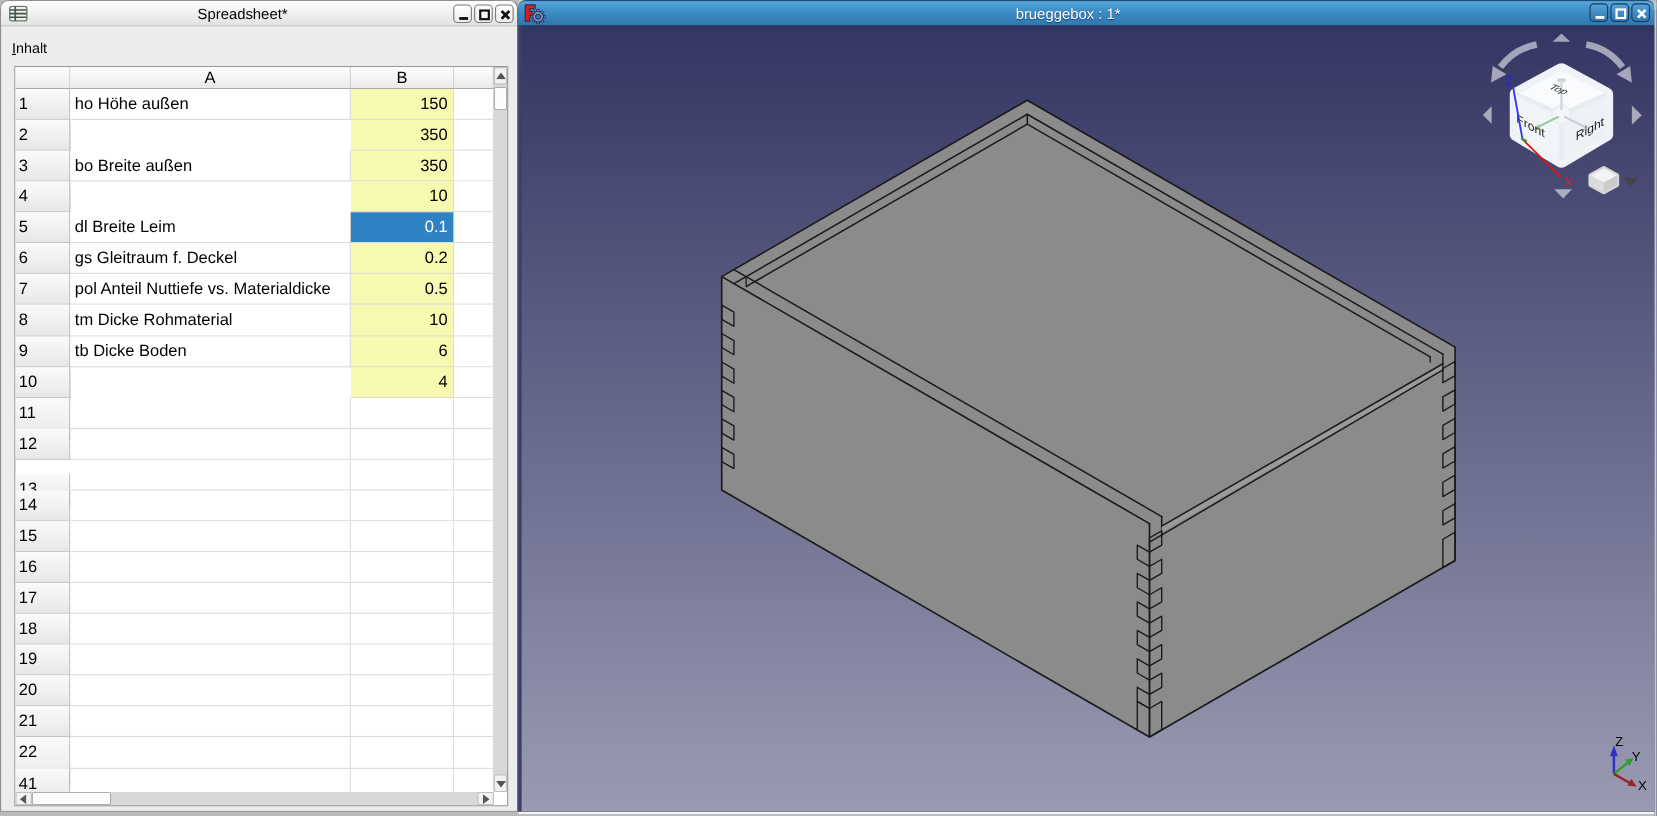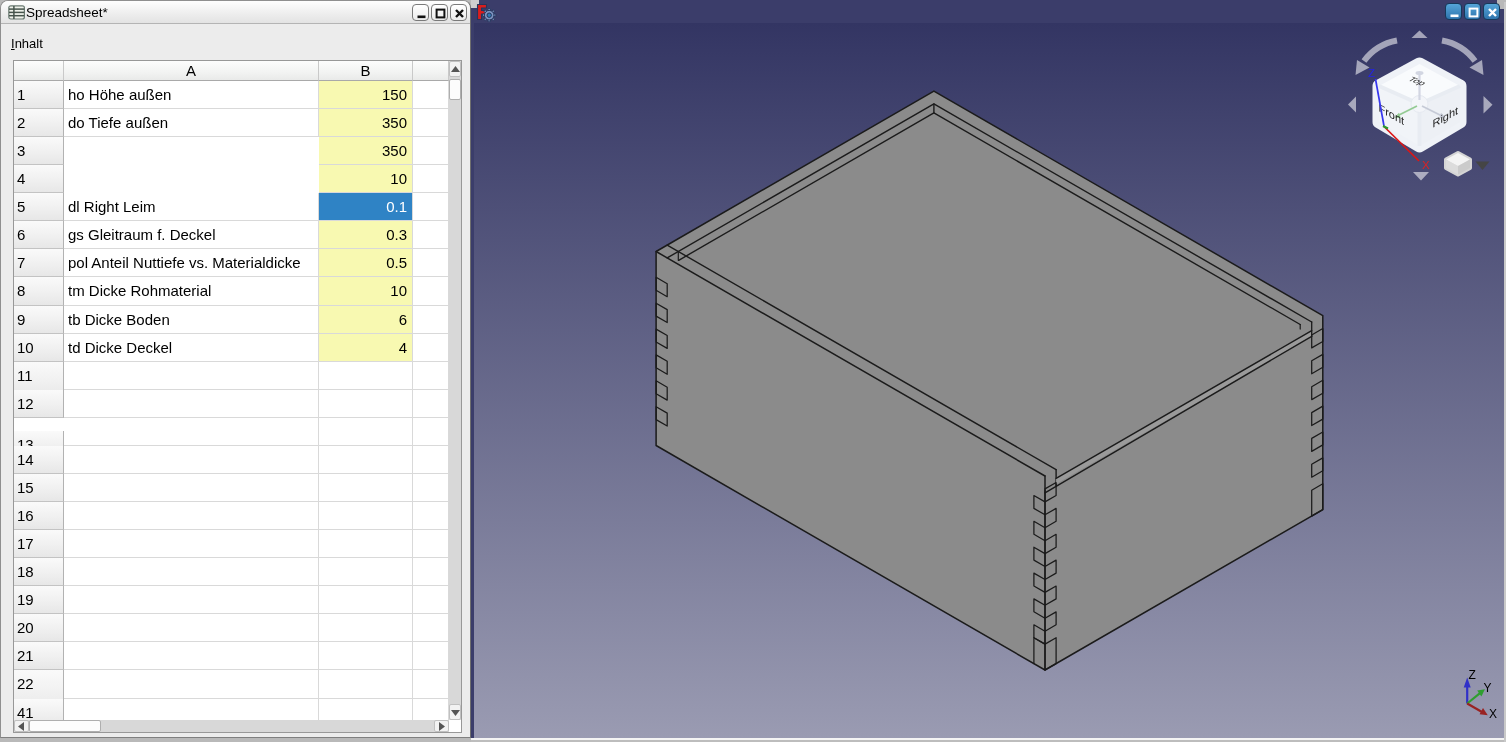--- a/index.html
+++ b/index.html
@@ -1,17 +1,17 @@
 <!DOCTYPE html>
 <html><head><meta charset="utf-8"><style>
 *{margin:0;padding:0;box-sizing:border-box}
 body{width:1506px;height:742px;overflow:hidden;background:#b9b9b9;font-family:"Liberation Sans",sans-serif;position:relative}
 #lwin{position:absolute;left:0;top:0;width:471px;height:738px;background:#ececec;border:1px solid #8f8f8f;border-right-color:#6e6e6e;border-bottom-color:#7f7f7f;border-top-left-radius:8px;border-top-right-radius:8px}
 #ltitle{position:absolute;left:0;top:0;width:469px;height:23px;border-top-left-radius:7px;border-top-right-radius:7px;background:linear-gradient(#fefefe,#ededed 60%,#e3e3e3);border-bottom:1px solid #b4b4b4;}
-#ltitle .txt{position:absolute;left:25px;width:389px;top:4px;font-size:13.5px;color:#000}
+#ltitle .txt{position:absolute;left:25px;width:389px;top:4px;text-align:center;font-size:13.5px;color:#000}
 .wbtn{position:absolute;top:3px;width:17px;height:17px;border:1px solid #7a7a7a;border-radius:4px;background:linear-gradient(#ffffff,#ececec)}
 .wbtn svg{position:absolute;left:2px;top:2px}
 #inhalt{position:absolute;left:10px;top:35px;font-size:13px;color:#000}
 #inhalt u{text-decoration:underline}
 #ifield{position:absolute;left:53px;top:29px;width:406px;height:27px;background:#fff;border:1px solid #a2a2a2;border-radius:3px;font-size:13.5px;line-height:25px;padding-left:4px;color:#000}
 #tframe{position:absolute;left:12px;top:59px;width:449px;height:673px;border:1px solid #989898;background:#fff;overflow:hidden}
 .hcell{position:absolute;background:linear-gradient(#fdfdfd,#f2f3f2 60%,#e9eae9);border-right:1px solid #c9c9c9;border-bottom:1px solid #a9a9a9;font-size:15px;line-height:19px;color:#000}
 .rhead{position:absolute;background:linear-gradient(#fafafa,#f0f0f0 55%,#e7e7e7);border-right:1px solid #b2b2b2;border-bottom:1px solid #c3c3c3;font-size:15px;line-height:27px;color:#000;padding-left:3px}
 .cell{position:absolute;background:#fff;border-right:1px solid #d9d9d9;border-bottom:1px solid #d9d9d9;font-size:15px;line-height:27px;color:#000;padding-left:4px;white-space:nowrap;overflow:hidden}
 .bval{text-align:right;padding-right:5px;padding-left:0}
@@ -62,51 +62,50 @@
   <div id="tframe">
 <div class="hcell" style="left:0px;top:0px;width:50px;height:20px"></div>
 <div class="hcell" style="left:50px;top:0px;width:255px;height:20px;text-align:center">A</div>
 <div class="hcell" style="left:305px;top:0px;width:94px;height:20px;text-align:center">B</div>
 <div class="hcell" style="left:399px;top:0px;width:36px;height:20px"></div>
 <div class="rhead" style="left:0px;top:20px;width:50px;height:28px">1</div>
 <div class="cell" style="left:50px;top:20px;width:255px;height:28px">ho Höhe außen</div>
 <div class="cell bval yel" style="left:305px;top:20px;width:94px;height:28px">150</div>
 <div class="cell" style="left:399px;top:20px;width:36px;height:28px"></div>
 <div class="rhead" style="left:0px;top:48px;width:50px;height:28px">2</div>
-<div class="cell" style="left:50px;top:48px;width:255px;height:28px">do Tiefe außen</div>
 <div class="cell bval yel" style="left:305px;top:48px;width:94px;height:28px">350</div>
 <div class="cell" style="left:399px;top:48px;width:36px;height:28px"></div>
 <div class="rhead" style="left:0px;top:76px;width:50px;height:28px">3</div>
+<div class="cell" style="left:50px;top:76px;width:255px;height:28px">bo Breite außen</div>
 <div class="cell bval yel" style="left:305px;top:76px;width:94px;height:28px">350</div>
 <div class="cell" style="left:399px;top:76px;width:36px;height:28px"></div>
 <div class="rhead" style="left:0px;top:104px;width:50px;height:28px">4</div>
 <div class="cell bval yel" style="left:305px;top:104px;width:94px;height:28px">10</div>
 <div class="cell" style="left:399px;top:104px;width:36px;height:28px"></div>
 <div class="rhead" style="left:0px;top:132px;width:50px;height:28px">5</div>
-<div class="cell" style="left:50px;top:132px;width:255px;height:28px">dl Right Leim</div>
+<div class="cell" style="left:50px;top:132px;width:255px;height:28px">dl Breite Leim</div>
 <div class="cell bval sel" style="left:305px;top:132px;width:94px;height:28px">0.1</div>
 <div class="cell" style="left:399px;top:132px;width:36px;height:28px"></div>
 <div class="rhead" style="left:0px;top:160px;width:50px;height:28px">6</div>
 <div class="cell" style="left:50px;top:160px;width:255px;height:28px">gs Gleitraum f. Deckel</div>
-<div class="cell bval yel" style="left:305px;top:160px;width:94px;height:28px">0.3</div>
+<div class="cell bval yel" style="left:305px;top:160px;width:94px;height:28px">0.2</div>
 <div class="cell" style="left:399px;top:160px;width:36px;height:28px"></div>
 <div class="rhead" style="left:0px;top:188px;width:50px;height:28px">7</div>
 <div class="cell" style="left:50px;top:188px;width:255px;height:28px">pol Anteil Nuttiefe vs. Materialdicke</div>
 <div class="cell bval yel" style="left:305px;top:188px;width:94px;height:28px">0.5</div>
 <div class="cell" style="left:399px;top:188px;width:36px;height:28px"></div>
 <div class="rhead" style="left:0px;top:216px;width:50px;height:29px">8</div>
 <div class="cell" style="left:50px;top:216px;width:255px;height:29px">tm Dicke Rohmaterial</div>
 <div class="cell bval yel" style="left:305px;top:216px;width:94px;height:29px">10</div>
 <div class="cell" style="left:399px;top:216px;width:36px;height:29px"></div>
 <div class="rhead" style="left:0px;top:245px;width:50px;height:28px">9</div>
 <div class="cell" style="left:50px;top:245px;width:255px;height:28px">tb Dicke Boden</div>
 <div class="cell bval yel" style="left:305px;top:245px;width:94px;height:28px">6</div>
 <div class="cell" style="left:399px;top:245px;width:36px;height:28px"></div>
 <div class="rhead" style="left:0px;top:273px;width:50px;height:28px">10</div>
-<div class="cell" style="left:50px;top:273px;width:255px;height:28px">td Dicke Deckel</div>
 <div class="cell bval yel" style="left:305px;top:273px;width:94px;height:28px">4</div>
 <div class="cell" style="left:399px;top:273px;width:36px;height:28px"></div>
 <div class="rhead" style="left:0px;top:301px;width:50px;height:38px">11</div>
 <div class="cell" style="left:50px;top:301px;width:255px;height:28px"></div>
 <div class="cell bval" style="left:305px;top:301px;width:94px;height:28px"></div>
 <div class="cell" style="left:399px;top:301px;width:36px;height:28px"></div>
 <div class="rhead" style="left:0px;top:329px;width:50px;height:28px">12</div>
 <div class="cell" style="left:50px;top:329px;width:255px;height:28px"></div>
 <div class="cell bval" style="left:305px;top:329px;width:94px;height:28px"></div>
 <div class="cell" style="left:399px;top:329px;width:36px;height:28px"></div>
@@ -172,20 +171,23 @@
     <div class="sthumb" style="left:15px;top:659px;width:72px;height:12px"></div>
     <div class="sbtn" style="left:420px;top:659px;width:15px;height:12px"></div>
     <svg style="position:absolute;left:425px;top:661px" width="6" height="9">
         <path d="M6,4.5 L0,0 L0,9 Z" fill="#555"></path>
       </svg>
   </div>
 </div>
 <div id="rwin">
   <div id="rcorner"></div>
     <div id="rcorner2"></div>
+  <div id="rtitle">
+      <span class="txt">brueggebox : 1*</span>
+    </div>
   <svg style="position:absolute;left:5px;top:3px" width="24" height="19">
     <path d="M1.5,16.5 L1.5,1.5 L10.5,1.5 L10.5,5 L5.5,5 L5.5,7.5 L9.5,7.5 L9.5,11 L5.5,11 L5.5,16.5 Z" fill="#d81e1e" stroke="#27355c" stroke-width="1.1" stroke-linejoin="round"></path>
     <g transform="translate(13.2,12.2)">
       <g fill="#7d95c2" stroke="#27355c" stroke-width="0.9">
         <path d="M-1.2,-6.6 L1.2,-6.6 L1.5,-4.4 L-1.5,-4.4 Z"></path>
         <path d="M-1.2,6.6 L1.2,6.6 L1.5,4.4 L-1.5,4.4 Z"></path>
         <path d="M-6.6,-1.2 L-6.6,1.2 L-4.4,1.5 L-4.4,-1.5 Z"></path>
         <path d="M6.6,-1.2 L6.6,1.2 L4.4,1.5 L4.4,-1.5 Z"></path>
         <path d="M-5.5,-3.9 L-3.9,-5.5 L-2.5,-3.7 L-3.7,-2.5 Z"></path>
         <path d="M5.5,-3.9 L3.9,-5.5 L2.5,-3.7 L3.7,-2.5 Z"></path>

